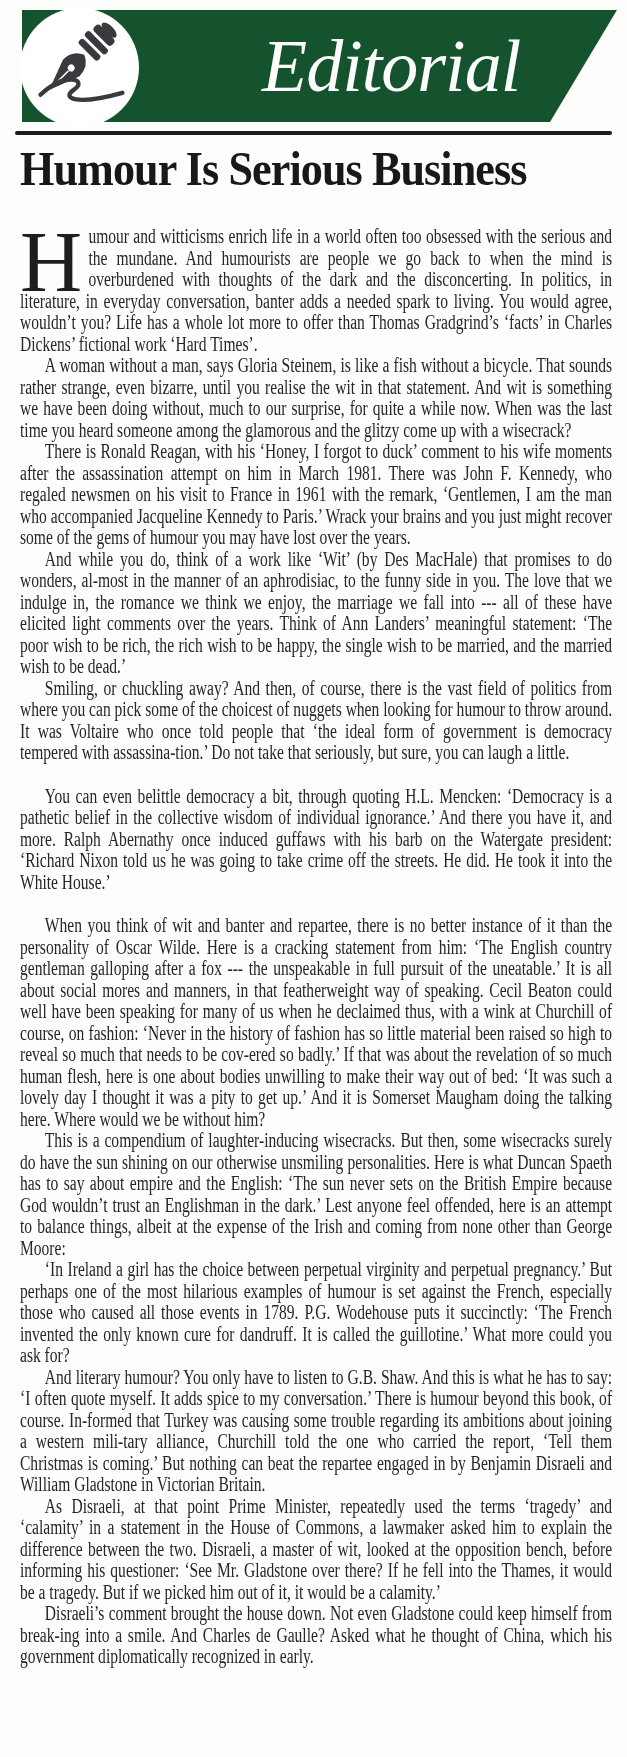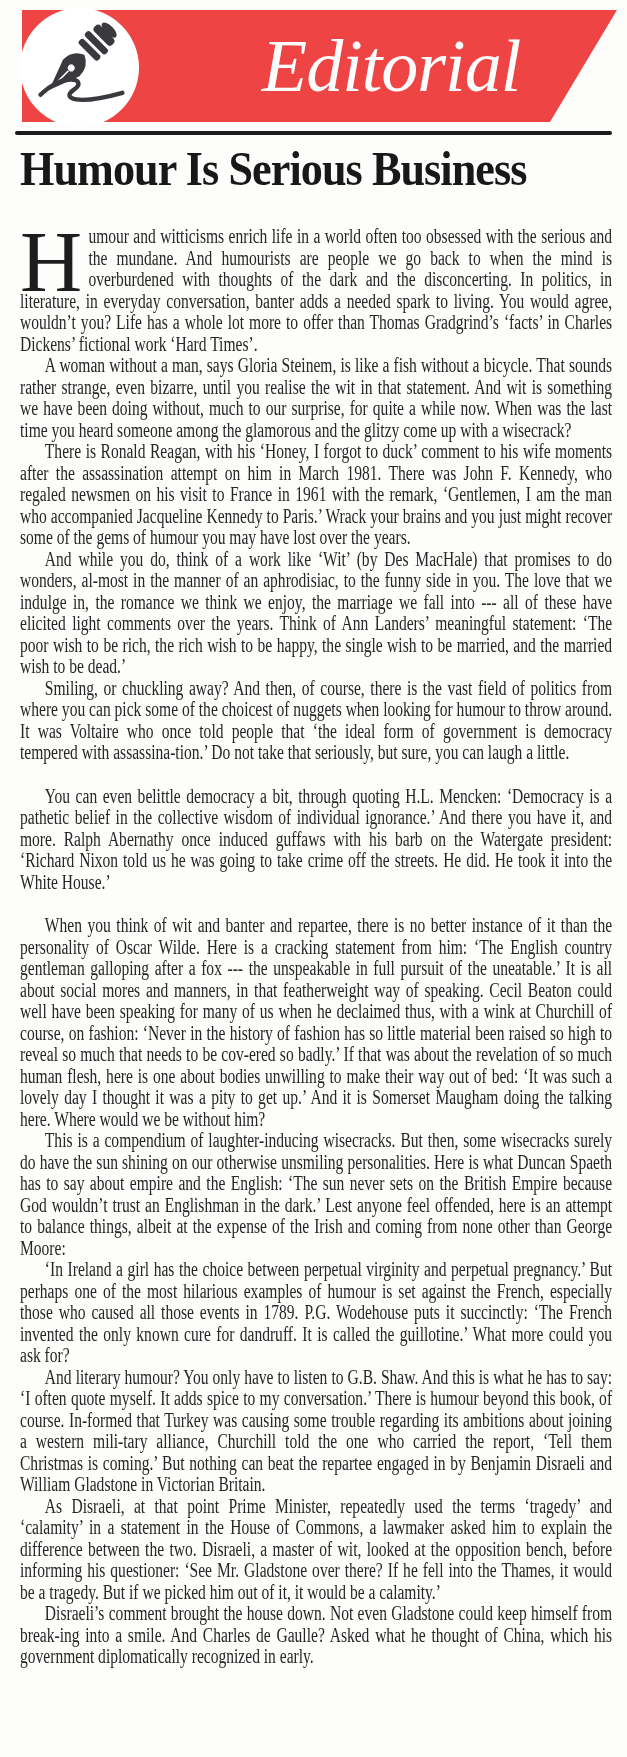--- a/index.html
+++ b/index.html
@@ -7,21 +7,21 @@
     position:relative;
     width:627px;height:1757px;
     background:#fdfdfb;
     overflow:hidden;
     font-family:"Liberation Serif","DejaVu Serif",serif;
   }
   
   .banner{
     position:absolute;left:22px;top:10px;
     width:595px;height:112px;
-    background:#ef4444;
+    background:#14532d;
     clip-path:polygon(0 0,100% 0,calc(100% - 67px) 100%,0 100%);
   }
   .masthead-title{
     position:absolute;left:240px;top:0;height:112px;
     display:flex;align-items:center;
     font-style:italic;font-weight:500;
     font-size:74px;line-height:1;
     color:#fdfdfd;
     letter-spacing:-1px;
   }

